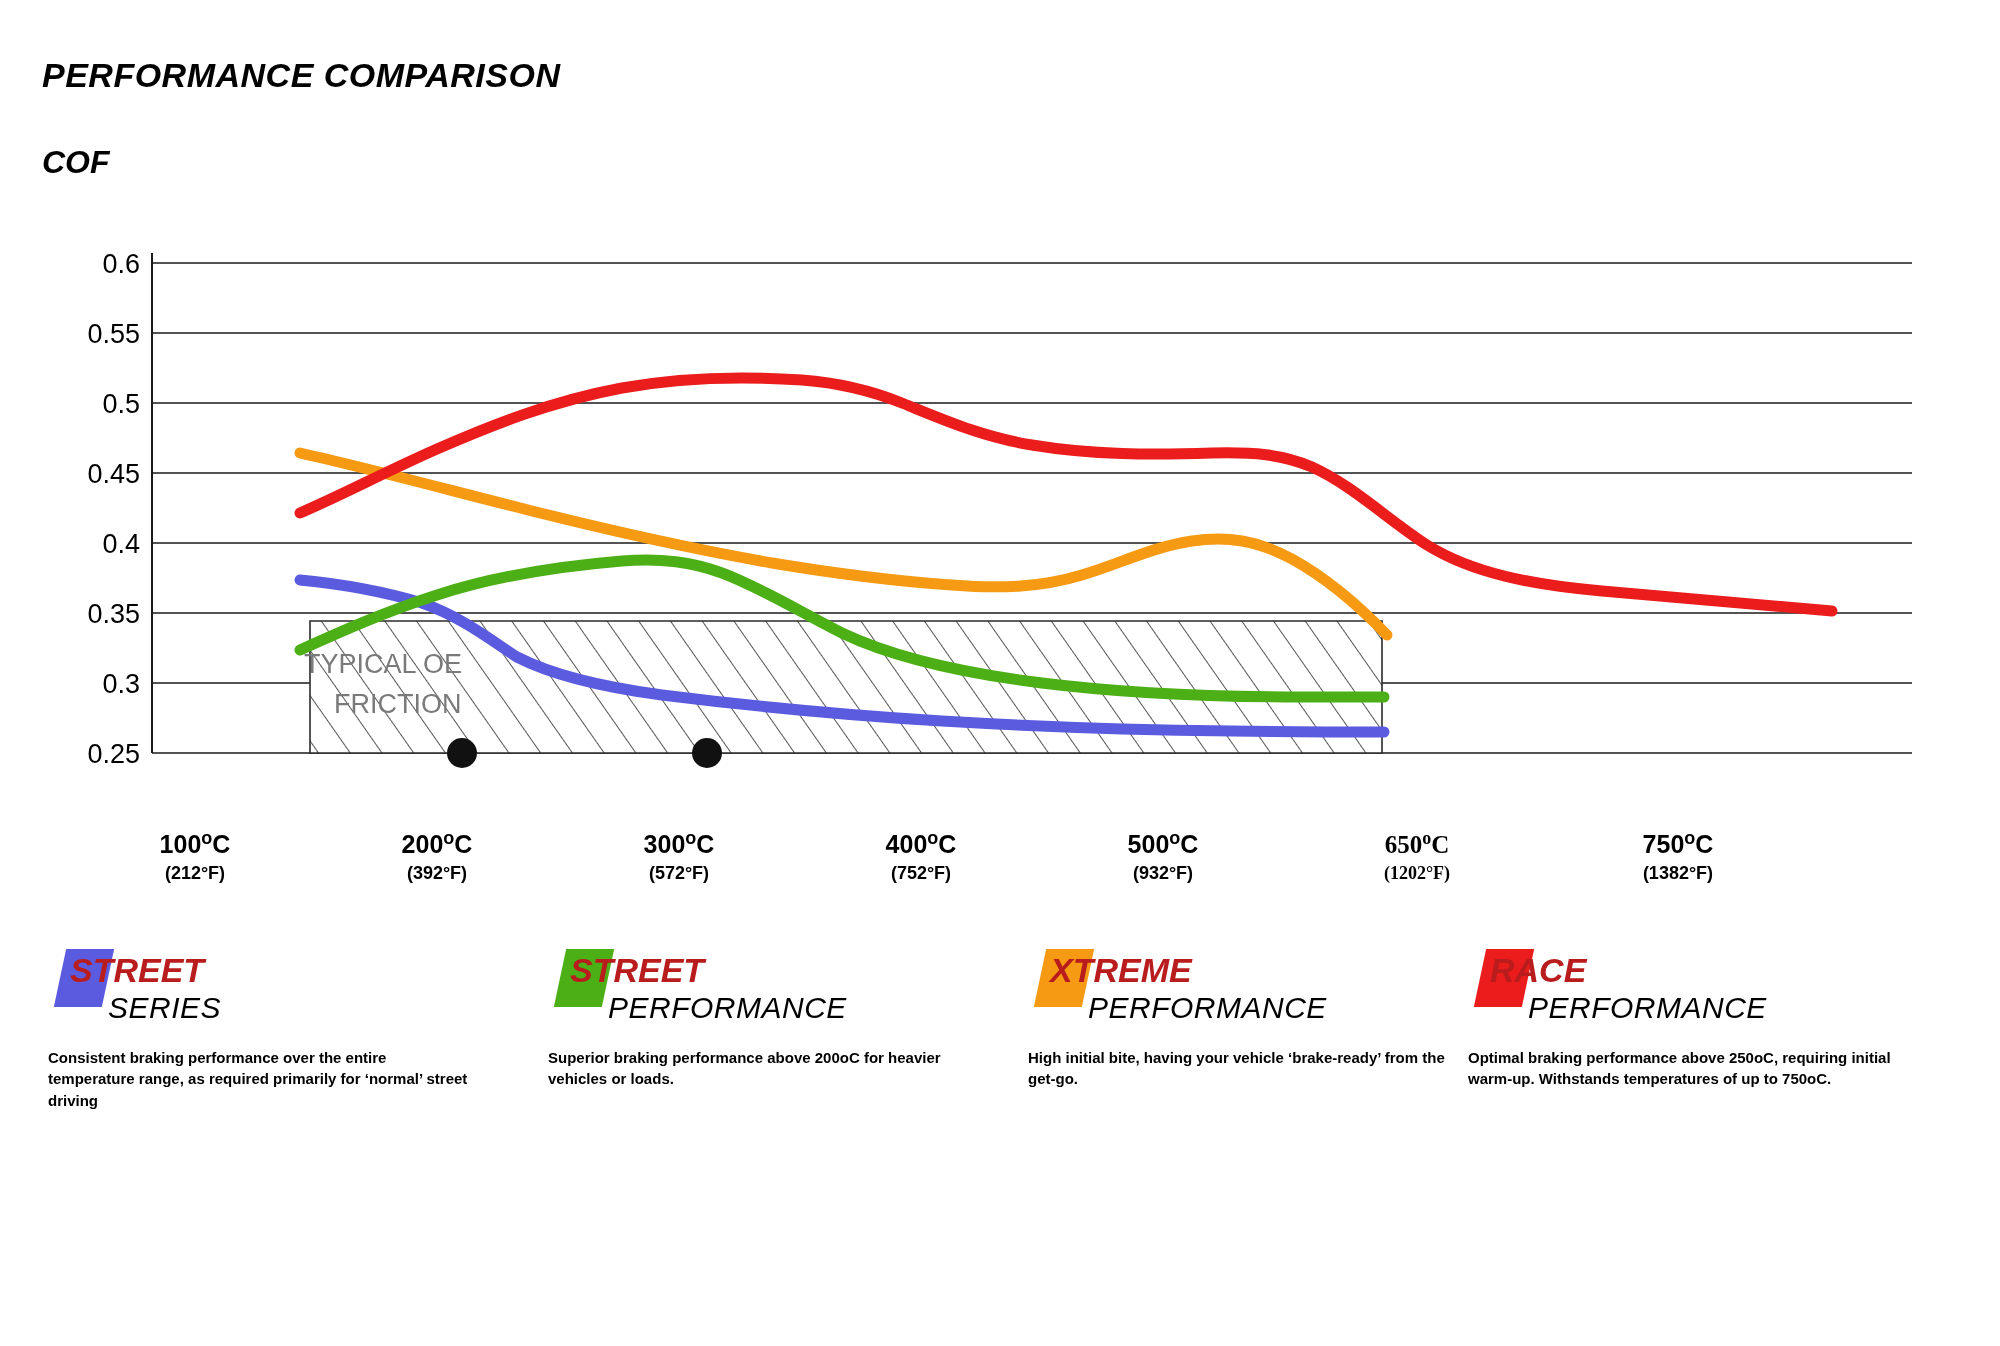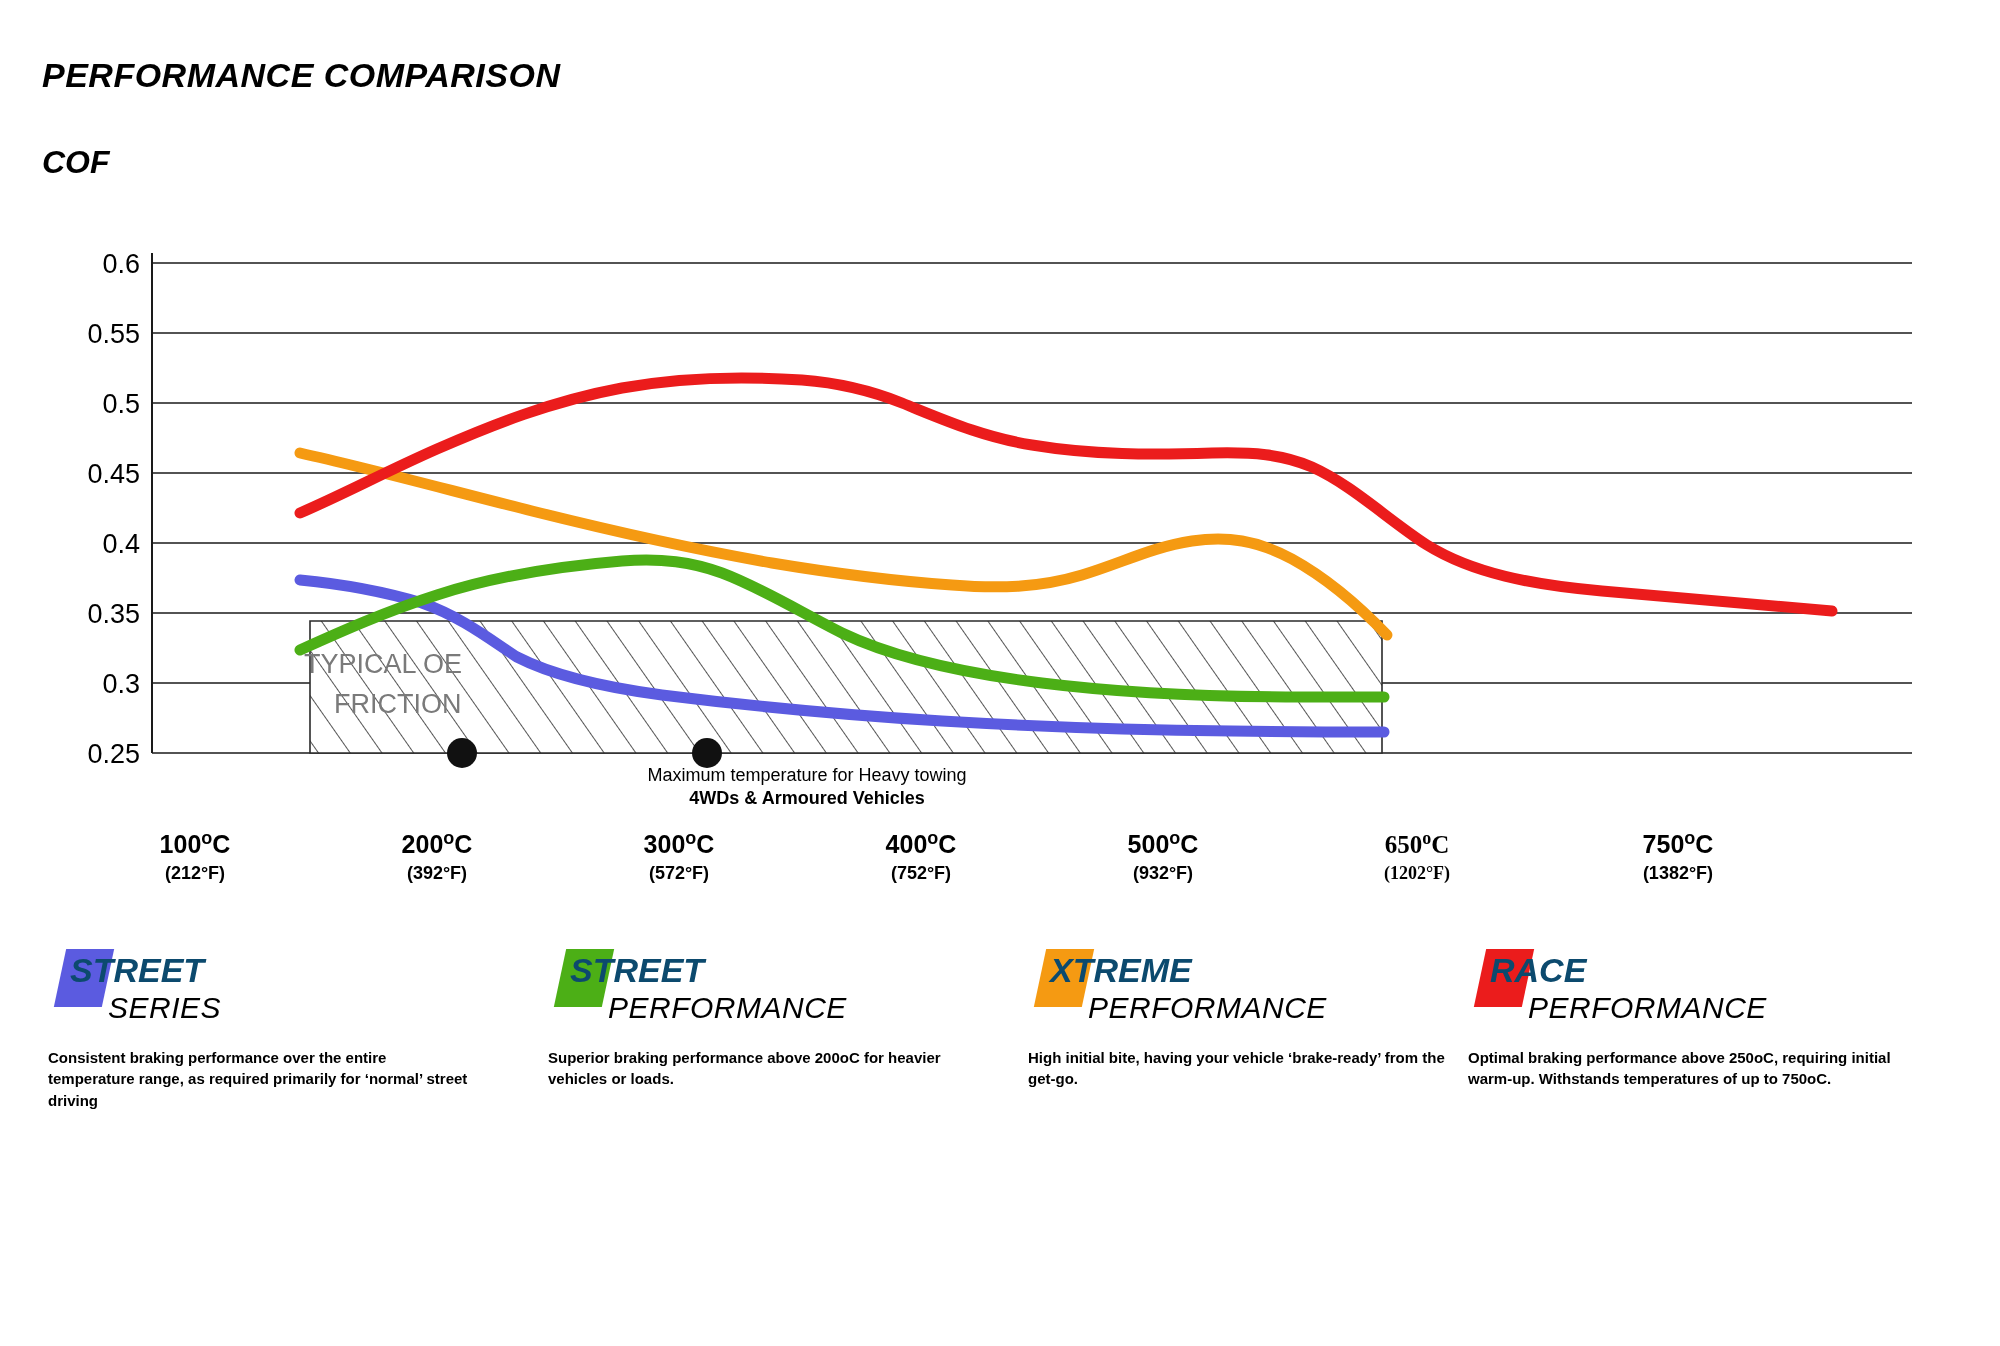--- a/index.html
+++ b/index.html
@@ -112,21 +112,21 @@
     transform: skewX(-12deg);
   }
   .logo .word1 {
     position: absolute;
     left: 22px;
     top: 8px;
     font-size: 34px;
     font-weight: bold;
     font-style: italic;
     letter-spacing: 0px;
-    color: #0c4a6e;
+    color: #b91c1c;
   }
   .logo .word2 {
     position: absolute;
     left: 60px;
     top: 48px;
     font-size: 30px;
     font-style: italic;
     color: #000;
     letter-spacing: 0.5px;
   }
@@ -190,24 +190,20 @@
 
       <path fill="none" stroke="#F59A12" stroke-width="11" stroke-linecap="round" stroke-linejoin="round" d="M 258 230 C 330 246, 410 268, 490 288 C 570 308, 650 326, 730 340 C 790 350, 850 358, 910 362 C 960 366, 1000 364, 1040 352 C 1080 340, 1110 324, 1150 318 C 1185 313, 1215 317, 1250 336 C 1290 358, 1320 386, 1345 412"></path>
 
       <path fill="none" stroke="#EB1C1C" stroke-width="11" stroke-linecap="round" stroke-linejoin="round" d="M 258 290 C 300 272, 345 248, 395 226 C 450 202, 510 178, 580 165 C 640 154, 700 153, 760 157 C 800 160, 830 168, 860 180 C 900 196, 940 214, 990 222 C 1050 232, 1110 232, 1170 230 C 1210 229, 1240 231, 1270 244 C 1310 262, 1345 296, 1385 322 C 1430 350, 1490 362, 1560 368 C 1640 375, 1720 382, 1790 388"></path>
 
       <circle cx="420" cy="530" r="15" fill="#111111"></circle>
       <circle cx="665" cy="530" r="15" fill="#111111"></circle>
     </svg>
   </div>
 
-  <div class="annot" style="left:527px; top:756px; width:560px;">
-    <div class="l1">Maximum temperature for Heavy towing</div>
-    <div class="l2">4WDs &amp; Armoured Vehicles</div>
-  </div>
 
   <div class="xlabels">
     <div class="xtick" style="left:95px;">
       <div class="c"><span>100<span class="sup">o</span>C</span></div>
       <div class="f">(212°F)</div>
     </div>
     <div class="xtick" style="left:337px;">
       <div class="c"><span>200<span class="sup">o</span>C</span></div>
       <div class="f">(392°F)</div>
     </div>

